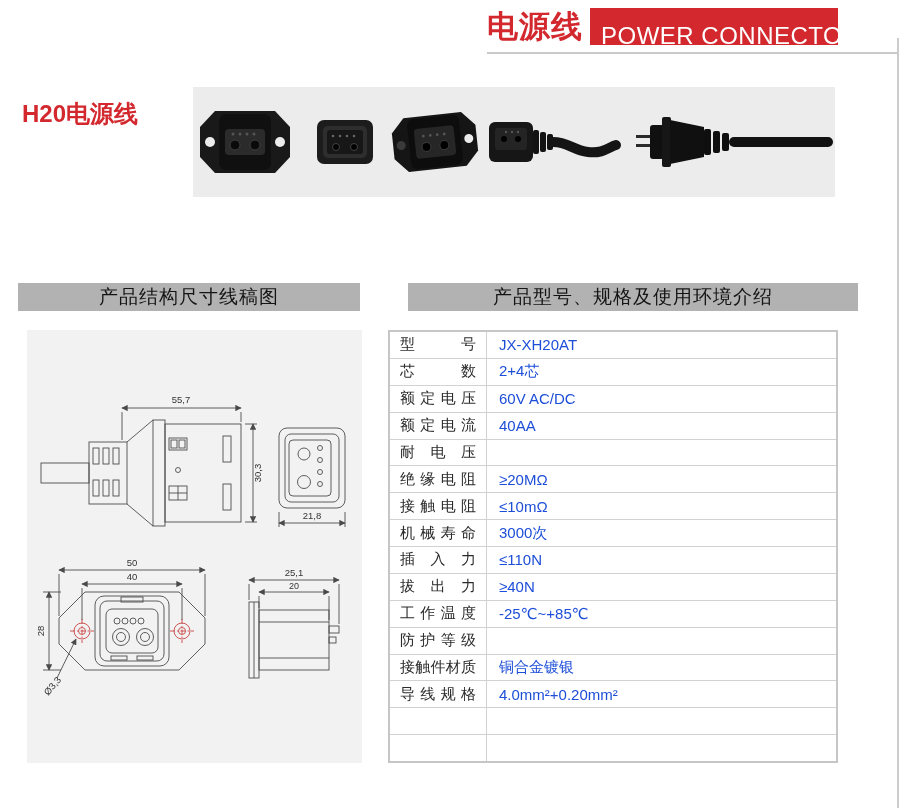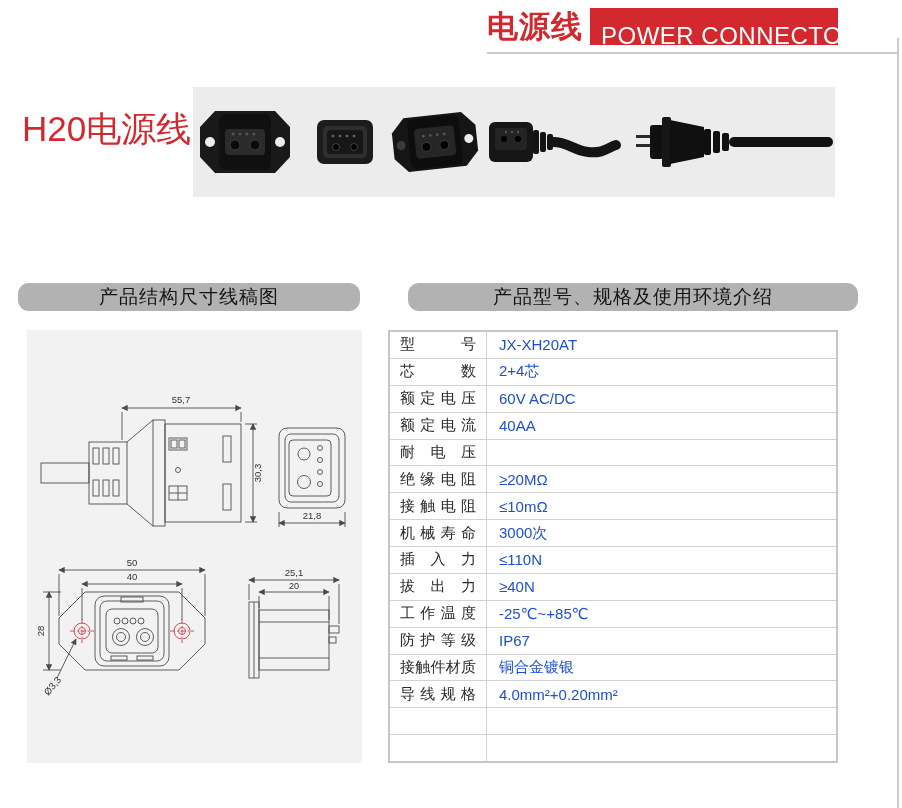--- a/index.html
+++ b/index.html
@@ -11,25 +11,25 @@
   .page{position:relative;width:902px;height:808px;background:#ffffff;overflow:hidden;padding-left:36px;}
 
   
   .title-cn{position:absolute;left:487px;top:6px;font-size:31px;font-weight:bold;color:var(--red);letter-spacing:1px;}
   .title-en-box{position:absolute;left:590px;top:8px;width:248px;height:37px;background:var(--red);display:flex;align-items:center;}
   .title-en{color:#ffffff;font-size:24px;font-weight:500;padding-left:11px;letter-spacing:0.5px;white-space:nowrap;margin-top:19px;}
   .header-rule{position:absolute;left:487px;top:52px;width:411px;height:2px;background:#c9c9c9;}
   .right-rule{position:absolute;left:897px;top:38px;width:2px;height:770px;background:#cccccc;}
 
   
-  .product-name{position:absolute;left:22px;top:106px;font-size:35px;font-weight:normal;color:var(--red);}
+  .product-name{position:absolute;left:22px;top:98px;font-size:24px;font-weight:bold;color:var(--red);}
   .photo-strip{position:absolute;left:193px;top:87px;width:642px;height:110px;background:#ececec;}
 
   
-  .section-bar{position:absolute;top:283px;height:28px;background:var(--gray);display:flex;align-items:center;justify-content:center;border-radius:11px;}
+  .section-bar{position:absolute;top:283px;height:28px;background:var(--gray);display:flex;align-items:center;justify-content:center;}
   .section-bar.left{left:18px;width:342px;}
   .section-bar.right{left:408px;width:450px;}
   .section-bar span{font-size:19px;color:#141414;font-weight:500;letter-spacing:1px;}
 
   
   .drawing-panel{position:absolute;left:27px;top:330px;width:335px;height:433px;background:#f2f2f2;}
 
   
   .spec-table{position:absolute;left:388px;top:330px;width:450px;height:433px;background:#ffffff;
     border:2px solid #c6c6c6;box-sizing:border-box;display:flex;flex-direction:column;}
@@ -374,21 +374,20 @@
           </div>
       <div class="spec-value">-25℃~+85℃</div>
     </div>
         <div class="spec-row">
       <div class="spec-label">
             <span>防</span>
             <span>护</span>
             <span>等</span>
             <span>级</span>
           </div>
-      <div class="spec-value">IP67</div>
     </div>
         <div class="spec-row">
       <div class="spec-label">
             <span>接</span>
             <span>触</span>
             <span>件</span>
             <span>材</span>
             <span>质</span>
           </div>
       <div class="spec-value">铜合金镀银</div>

